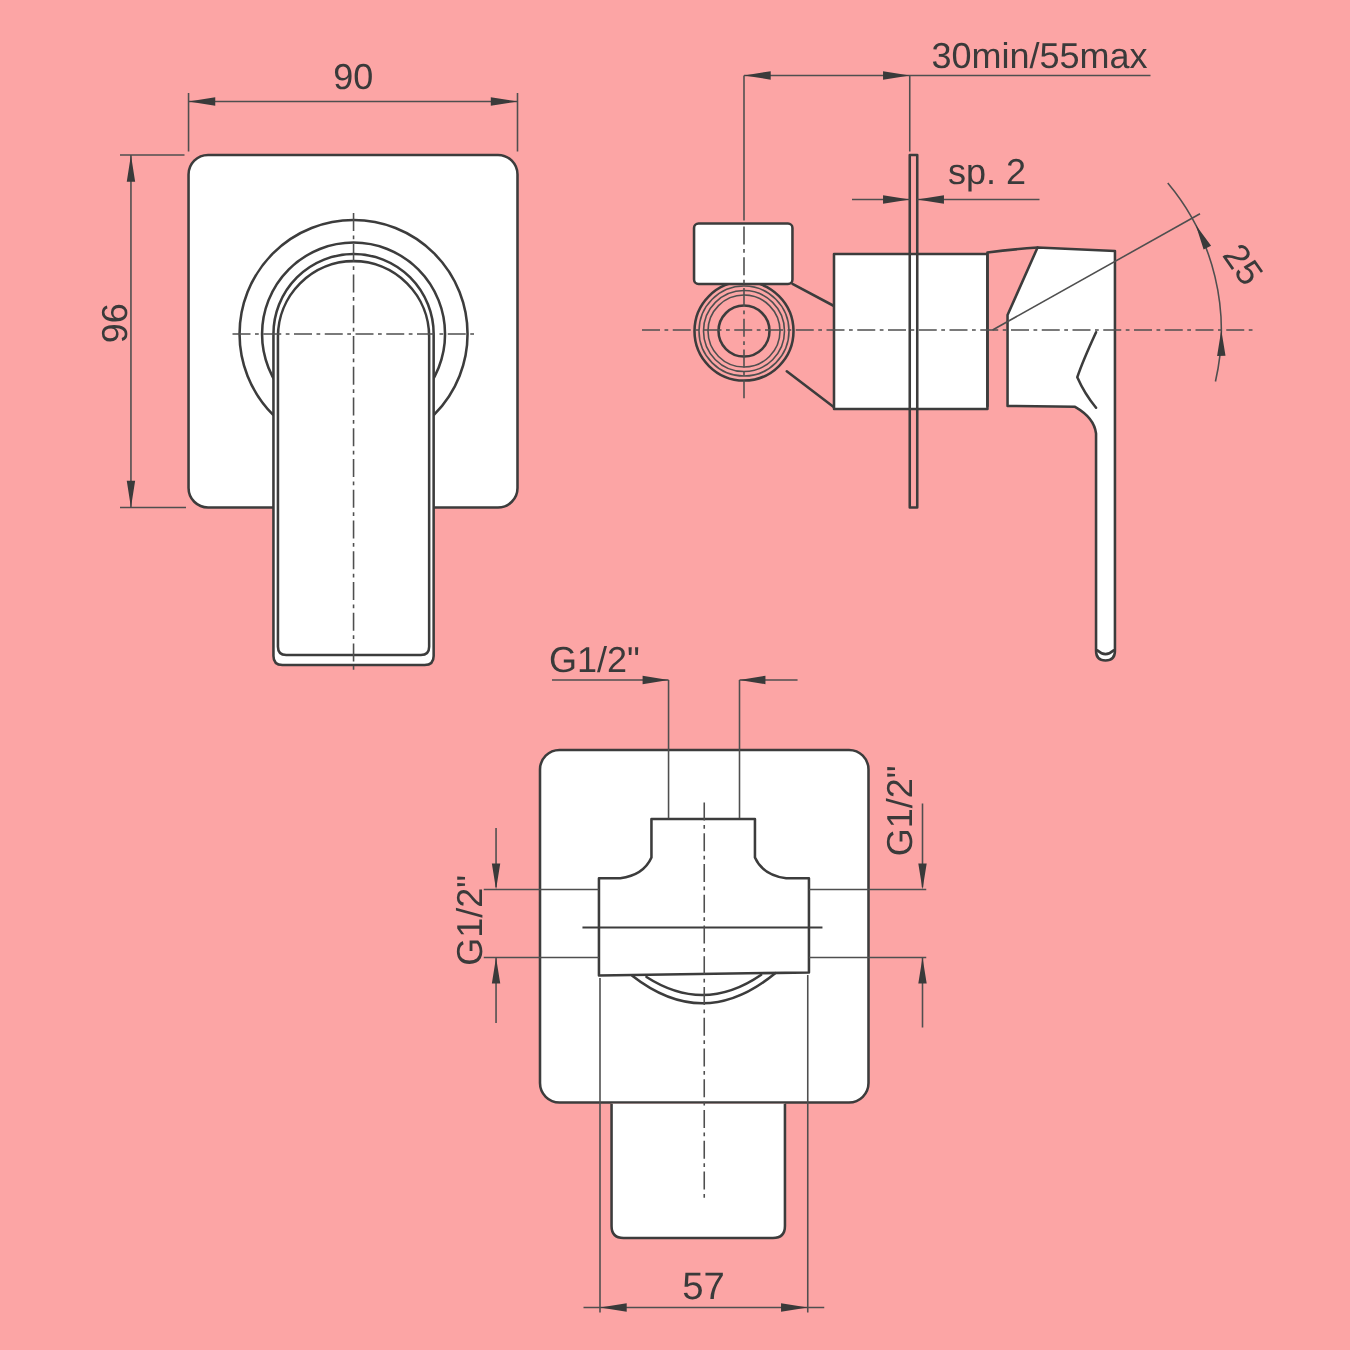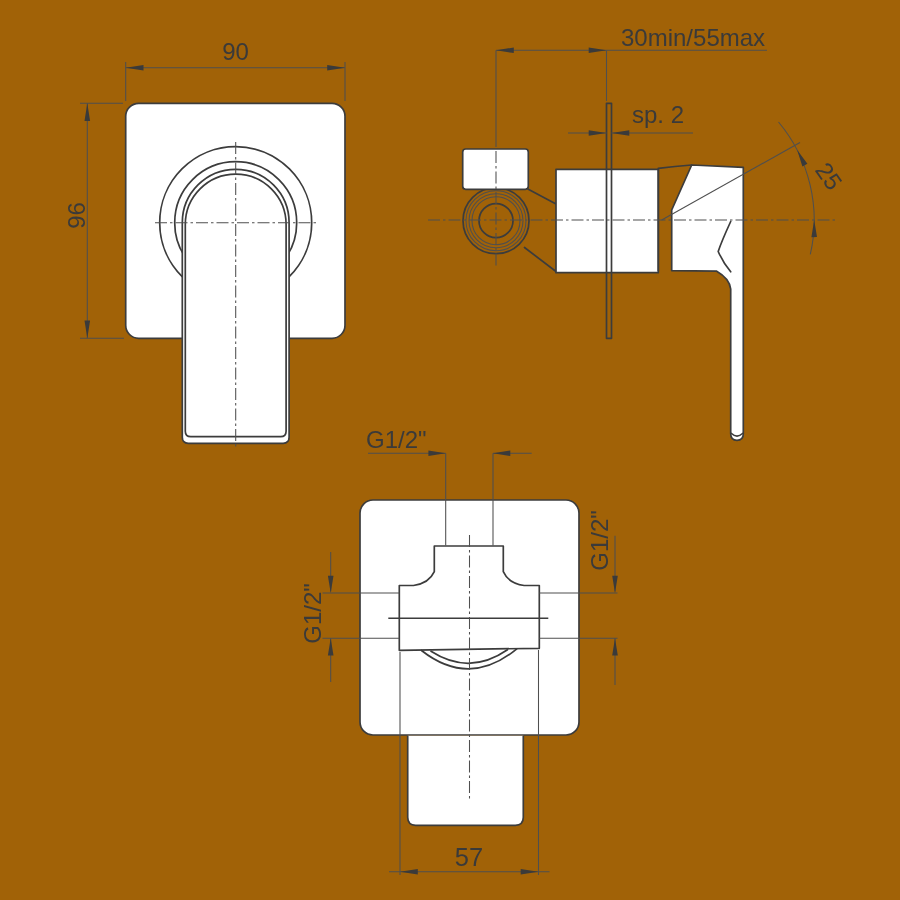--- a/index.html
+++ b/index.html
@@ -1,16 +1,16 @@
 <!DOCTYPE html>
 <html><head>
 <meta charset="utf-8">
 <style>
   html,body{margin:0;padding:0;background:#ffffff;}
-  .canvas{position:relative;width:900px;height:900px;background:#a16207;overflow:hidden;
+  .canvas{position:relative;width:900px;height:900px;background:#fca5a5;overflow:hidden;
           font-family:"Liberation Sans", sans-serif;}
   svg text{font-family:"Liberation Sans", sans-serif;fill:#3a3a3a;font-weight:400;}
   .obj{stroke:#3c3c3c;stroke-width:1.7;fill:none;stroke-linecap:round;stroke-linejoin:round;}
   .objf{stroke:#3c3c3c;stroke-width:1.7;fill:#ffffff;stroke-linejoin:round;}
   .mid{stroke:#3c3c3c;stroke-width:1.4;fill:none;}
   .thin{stroke:#4f4f4f;stroke-width:1.05;fill:none;}
   .cl{stroke:#4f4f4f;stroke-width:1.05;fill:none;stroke-dasharray:12 3 2.5 3;}
   .arr{fill:#3a3a3a;stroke:none;}
   .t24{font-size:24px;}
   .t25{font-size:25.5px;}

